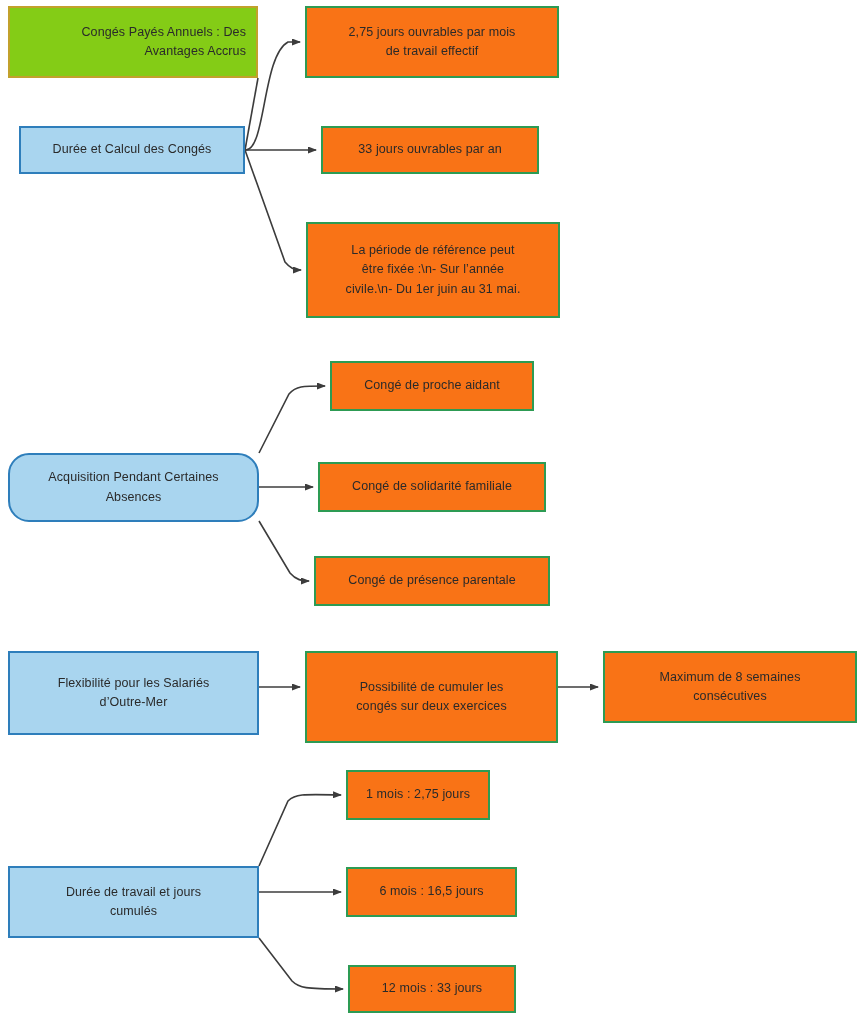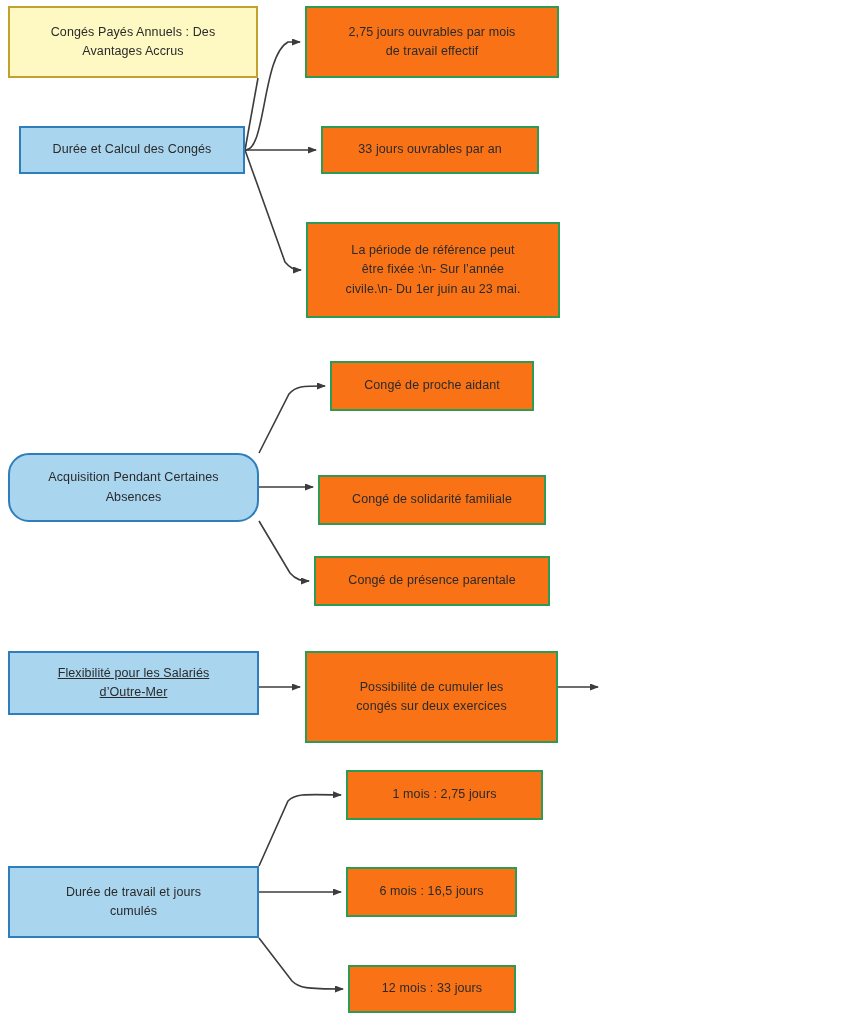--- a/index.html
+++ b/index.html
@@ -41,22 +41,23 @@
     border-width: 2px;
     border-style: solid;
     z-index: 2;
   }
   .node .label {
     white-space: pre-line;
     display: block;
     width: 100%;
   }
   .node-root {
-    background: #fef9c3;
+    background: #84cc16;
     border-color: #c2a12c;
+    text-align: right;
   }
   .node-blue {
     background: #a9d5ef;
     border-color: #2e7ebb;
   }
   .node-green {
     background: #f97316;
     border-color: #2d9b53;
   }
 </style>
@@ -101,57 +102,61 @@
 de travail effectif</span>
   </div>
 
   <div class="node node-green" style="left: 321px; top: 126px; width: 218px; height: 48px;">
     <span class="label">33 jours ouvrables par an</span>
   </div>
 
   <div class="node node-green" style="left: 306px; top: 222px; width: 254px; height: 96px;">
     <span class="label">La période de référence peut
 être fixée :\n- Sur l’année
-civile.\n- Du 1er juin au 23 mai.</span>
+civile.\n- Du 1er juin au 31 mai.</span>
   </div>
 
   <div class="node node-blue" style="left: 8px; top: 453px; width: 251px; height: 69px; border-radius: 21px;">
     <span class="label">Acquisition Pendant Certaines
 Absences</span>
   </div>
 
   <div class="node node-green" style="left: 330px; top: 361px; width: 204px; height: 50px;">
     <span class="label">Congé de proche aidant</span>
   </div>
 
-  <div class="node node-green" style="left: 318px; top: 475px; width: 228px; height: 50px;">
+  <div class="node node-green" style="left: 318px; top: 462px; width: 228px; height: 50px;">
     <span class="label">Congé de solidarité familiale</span>
   </div>
 
   <div class="node node-green" style="left: 314px; top: 556px; width: 236px; height: 50px;">
     <span class="label">Congé de présence parentale</span>
   </div>
 
-  <div class="node node-blue" style="left: 8px; top: 651px; width: 251px; height: 64px; text-decoration: underline;">
+  <div class="node node-blue" style="left: 8px; top: 651px; width: 251px; height: 84px;">
     <span class="label">Flexibilité pour les Salariés
 d’Outre-Mer</span>
   </div>
 
   <div class="node node-green" style="left: 305px; top: 651px; width: 253px; height: 92px;">
     <span class="label">Possibilité de cumuler les
 congés sur deux exercices</span>
   </div>
 
+  <div class="node node-green" style="left: 603px; top: 651px; width: 254px; height: 72px;">
+    <span class="label">Maximum de 8 semaines
+consécutives</span>
+  </div>
 
   <div class="node node-blue" style="left: 8px; top: 866px; width: 251px; height: 72px; justify-content: flex-end;">
     <span class="label">Durée de travail et jours
 cumulés</span>
   </div>
 
-  <div class="node node-green" style="left: 346px; top: 770px; width: 197px; height: 50px;">
+  <div class="node node-green" style="left: 346px; top: 770px; width: 144px; height: 50px;">
     <span class="label">1 mois : 2,75 jours</span>
   </div>
 
   <div class="node node-green" style="left: 346px; top: 867px; width: 171px; height: 50px; align-items: center;">
     <span class="label">6 mois : 16,5 jours</span>
   </div>
 
   <div class="node node-green" style="left: 348px; top: 965px; width: 168px; height: 48px;">
     <span class="label">12 mois : 33 jours</span>
   </div>

